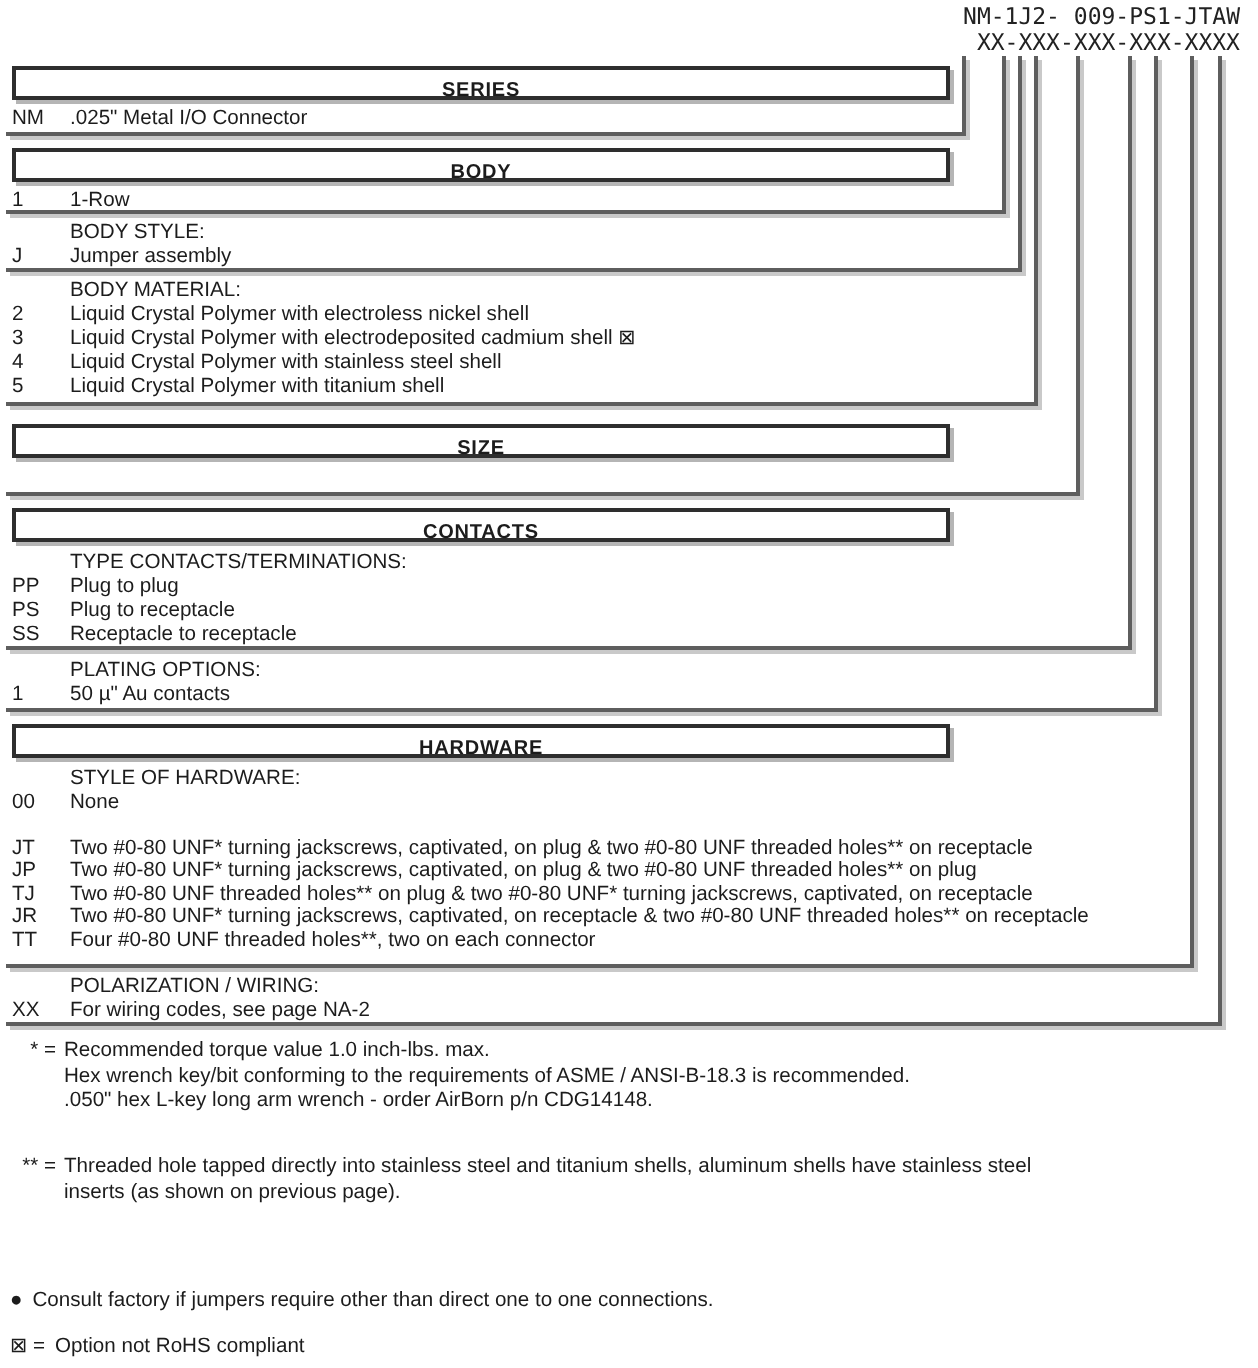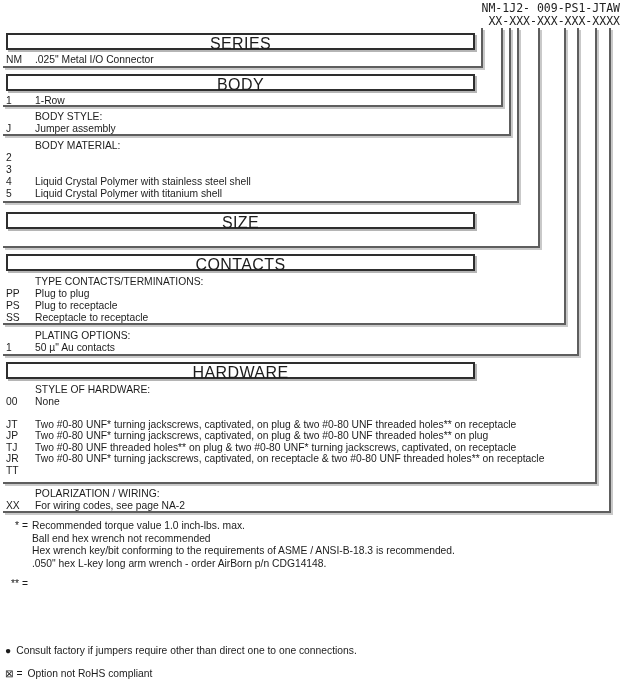--- a/index.html
+++ b/index.html
@@ -19,21 +19,21 @@
     position:absolute;left:3px;top:28px;box-sizing:border-box;
     border-right:2px solid #5e5e5e;border-bottom:2px solid #5e5e5e;
     box-shadow:2px 2px 0 #c9c9c9;
   }
   
   .hdr{
     position:absolute;left:6px;width:469px;height:17px;box-sizing:border-box;
     background:#ffffff;border:2px solid #2e2e2e;box-shadow:2px 2px 0 #b5b5b5;
     text-align:center;
   }
-  .hdr-t{font-weight:normal;font-size:16px;line-height:13px;letter-spacing:0.4px;}
+  .hdr-t{font-weight:bold;font-size:10px;line-height:13px;letter-spacing:0.4px;}
   
   .row{position:absolute;left:6px;width:528px;display:flex;font-size:10.3px;line-height:11px;white-space:nowrap;}
   .row .code{flex:none;width:29px;}
   .sub{position:absolute;left:35px;font-size:10.3px;line-height:11px;white-space:nowrap;}
   
   .fnote{position:absolute;left:4px;display:flex;font-size:10.3px;line-height:12.5px;}
   .fnote .marker{flex:none;width:24px;text-align:right;padding-right:4px;white-space:pre;}
   .fnote .lines span{display:block;white-space:nowrap;}
   .note{position:absolute;left:5px;display:flex;font-size:10.3px;line-height:12px;white-space:nowrap;}
   .note .marker{flex:none;padding-right:5px;}
@@ -74,23 +74,25 @@
 
   <div class="sub" style="top:111px">BODY STYLE:</div>
   <div class="row" style="top:123px">
     <span class="code">J</span>
     <span class="desc">Jumper assembly</span>
   </div>
 
   <div class="sub" style="top:140px">BODY MATERIAL:</div>
   <div class="row" style="top:152px">
     <span class="code">2</span>
+    <span class="desc">Liquid Crystal Polymer with electroless nickel shell</span>
   </div>
   <div class="row" style="top:164px">
     <span class="code">3</span>
+    <span class="desc">Liquid Crystal Polymer with electrodeposited cadmium shell  ⊠</span>
   </div>
   <div class="row" style="top:176px">
     <span class="code">4</span>
     <span class="desc">Liquid Crystal Polymer with stainless steel shell</span>
   </div>
   <div class="row" style="top:188px">
     <span class="code">5</span>
     <span class="desc">Liquid Crystal Polymer with titanium shell</span>
   </div>
 
@@ -140,41 +142,43 @@
   <div class="row" style="top:442px">
     <span class="code">TJ</span>
     <span class="desc">Two #0-80 UNF threaded holes** on plug &amp; two #0-80 UNF* turning jackscrews, captivated, on receptacle</span>
   </div>
   <div class="row" style="top:453px">
     <span class="code">JR</span>
     <span class="desc">Two #0-80 UNF* turning jackscrews, captivated, on receptacle &amp; two #0-80 UNF threaded holes** on receptacle</span>
   </div>
   <div class="row" style="top:465px">
     <span class="code">TT</span>
+    <span class="desc">Four #0-80 UNF threaded holes**, two on each connector</span>
   </div>
 
   <div class="sub" style="top:488px">POLARIZATION / WIRING:</div>
   <div class="row" style="top:500px">
     <span class="code">XX</span>
     <span class="desc">For wiring codes, see page NA-2</span>
   </div>
 
   <div class="fnote" style="top:520px">
     <span class="marker">* =</span>
     <span class="lines">
       <span>Recommended torque value 1.0 inch-lbs. max.</span>
-      <span>Ball end hex wrench not recommended</span>
       <span>Hex wrench key/bit conforming to the requirements of ASME / ANSI-B-18.3 is recommended.</span>
       <span>.050" hex L-key long arm wrench - order AirBorn p/n CDG14148.</span>
     </span>
   </div>
 
   <div class="fnote" style="top:578px">
     <span class="marker">** =</span>
     <span class="lines">
+      <span>Threaded hole tapped directly into stainless steel and titanium shells, aluminum shells have stainless steel</span>
+      <span>inserts (as shown on previous page).</span>
     </span>
   </div>
 
   <div class="note" style="top:645px">
     <span class="marker">●</span>
     <span>Consult factory if jumpers require other than direct one to one connections.</span>
   </div>
   <div class="note" style="top:668px">
     <span class="marker">⊠ =</span>
     <span>Option not RoHS compliant</span>

